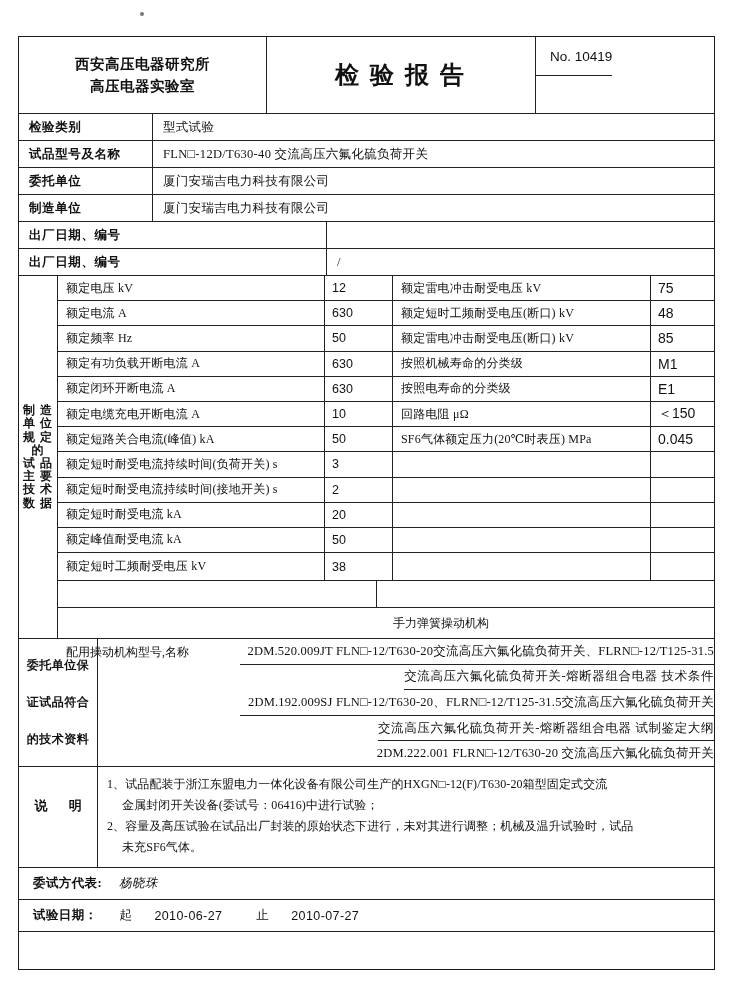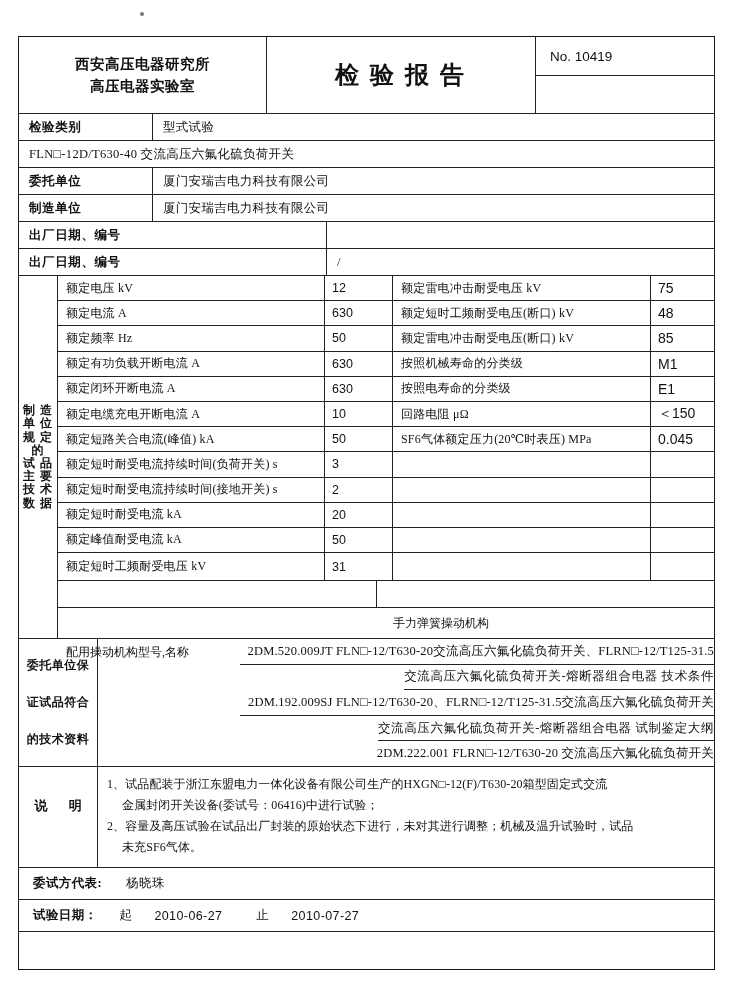--- a/index.html
+++ b/index.html
@@ -31,21 +31,21 @@
     align-items:center;justify-content:center;
     font-weight:bold;font-size:14.5px;letter-spacing:.5px;line-height:1.55;
     font-family:"Liberation Sans","DejaVu Sans",sans-serif;
   }
   .hd-title{
     flex:1;display:flex;align-items:center;justify-content:center;
     font-weight:bold;font-size:24px;letter-spacing:11px;
     font-family:"Liberation Sans","DejaVu Sans",sans-serif;
     padding-left:8px;
   }
-  .hd-no{width:178px;display:flex;flex-direction:column;}
+  .hd-no{width:178px;display:flex;flex-direction:row;}
   .hd-no-top{height:38px;display:flex;align-items:center;padding-left:14px;font-size:13.5px;
     font-family:"Liberation Sans","DejaVu Sans",sans-serif;}
   .hd-no-bot{flex:1;display:flex;align-items:center;justify-content:center;font-size:13px;letter-spacing:3px;
     font-family:"Liberation Sans","DejaVu Sans",sans-serif;}
 
   
   .inforow{display:flex;height:26px;flex:0 0 auto;}
   .inforow .lab{width:123px;display:flex;align-items:center;padding-left:10px;font-size:12.5px;font-weight:bold;letter-spacing:.6px;}
   .inforow .val{flex:1;display:flex;align-items:center;padding-left:10px;font-size:12.5px;letter-spacing:.3px;}
   .inforow.split .lab{width:297px;font-family:Liberation Serif, serif;}
@@ -89,21 +89,21 @@
   .noteswrap{display:flex;flex:0 0 auto;height:100px;}
   .noteslabel{width:78px;display:flex;align-items:flex-start;justify-content:center;padding-top:30px;
     font-size:13px;font-weight:bold;letter-spacing:9px;text-indent:9px;}
   .notesbody{flex:1;padding:7px 10px 0 9px;}
   .note{font-size:12px;line-height:1.75;letter-spacing:.1px;padding-left:0;text-indent:0;}
   .note .cont{display:block;padding-left:15px;}
 
   
   .footrow{height:31px;display:flex;align-items:center;padding-left:14px;font-size:12.5px;flex:0 0 auto;letter-spacing:.4px;}
   .footrow .fl{font-weight:bold;}
-  .footrow .fv{margin-left:24px;}
+  .footrow .fv{margin-left:17px;font-style:italic;}
   .footrow .gap1{display:inline-block;width:22px;}
   .footrow .gap2{display:inline-block;width:34px;}
   .tailblank{flex:1;}
   .mono{font-family:"Liberation Sans","DejaVu Sans",sans-serif;}
 </style>
 </head>
 <body>
 
 <div class="speck"></div>
 
@@ -119,20 +119,21 @@
       <div class="hd-no-top bb">No. 10419</div>
     </div>
   </div>
 
   <div>
     <div class="inforow bb">
       <div class="lab br">检验类别</div>
       <div class="val">型式试验</div>
     </div>
     <div class="inforow bb">
+      <div class="lab br">试品型号及名称</div>
       <div class="val">FLN□-12D/T630-40 交流高压六氟化硫负荷开关</div>
     </div>
     <div class="inforow bb">
       <div class="lab br">委托单位</div>
       <div class="val">厦门安瑞吉电力科技有限公司</div>
     </div>
     <div class="inforow bb">
       <div class="lab br">制造单位</div>
       <div class="val">厦门安瑞吉电力科技有限公司</div>
     </div>
@@ -220,21 +221,21 @@
         <div class="s-val"></div>
       </div>
       <div class="specrow bb">
         <div class="p-lab br">额定峰值耐受电流 kA</div>
         <div class="p-val br">50</div>
         <div class="s-lab br"></div>
         <div class="s-val"></div>
       </div>
       <div class="specrow tall bb">
         <div class="p-lab br">额定短时工频耐受电压 kV</div>
-        <div class="p-val br">31</div>
+        <div class="p-val br">38</div>
         <div class="s-lab br"></div>
         <div class="s-val"></div>
       </div>
 
       <div class="emptyrow bb">
         <div class="e1 br"></div>
         <div class="e2"></div>
       </div>
 
       <div class="mechrow">

